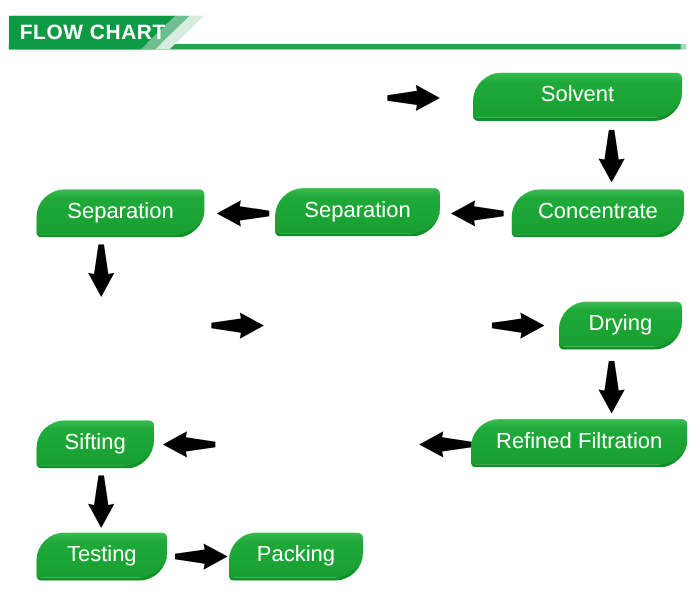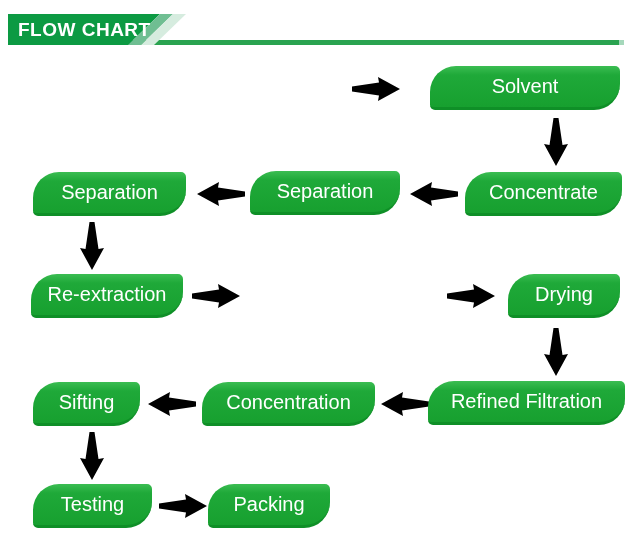--- a/index.html
+++ b/index.html
@@ -75,21 +75,20 @@
       </svg>
     </div>
   <div class="node" style="left:465px;top:172px;width:157px">Concentrate</div>
 
   <div class="arrow down" style="left:68px;top:233px">
     <svg viewBox="0 0 48 26">
         <use href="#arrow-shape"></use>
       </svg>
     </div>
 
-  <div class="node" style="left:31px;top:274px;width:152px">Re-extraction</div>
   <div class="arrow" style="left:192px;top:283px">
     <svg viewBox="0 0 48 26">
         <use href="#arrow-shape"></use>
       </svg>
     </div>
   <div class="arrow" style="left:447px;top:283px">
     <svg viewBox="0 0 48 26">
         <use href="#arrow-shape"></use>
       </svg>
     </div>
@@ -100,21 +99,20 @@
         <use href="#arrow-shape"></use>
       </svg>
     </div>
 
   <div class="node" style="left:33px;top:382px;width:107px">Sifting</div>
   <div class="arrow left" style="left:148px;top:391px">
     <svg viewBox="0 0 48 26">
         <use href="#arrow-shape"></use>
       </svg>
     </div>
-  <div class="node" style="left:202px;top:382px;width:173px">Concentration</div>
   <div class="arrow left" style="left:381px;top:391px">
     <svg viewBox="0 0 48 26">
         <use href="#arrow-shape"></use>
       </svg>
     </div>
   <div class="node" style="left:428px;top:381px;width:197px">Refined Filtration</div>
 
   <div class="arrow down" style="left:68px;top:443px">
     <svg viewBox="0 0 48 26">
         <use href="#arrow-shape"></use>

